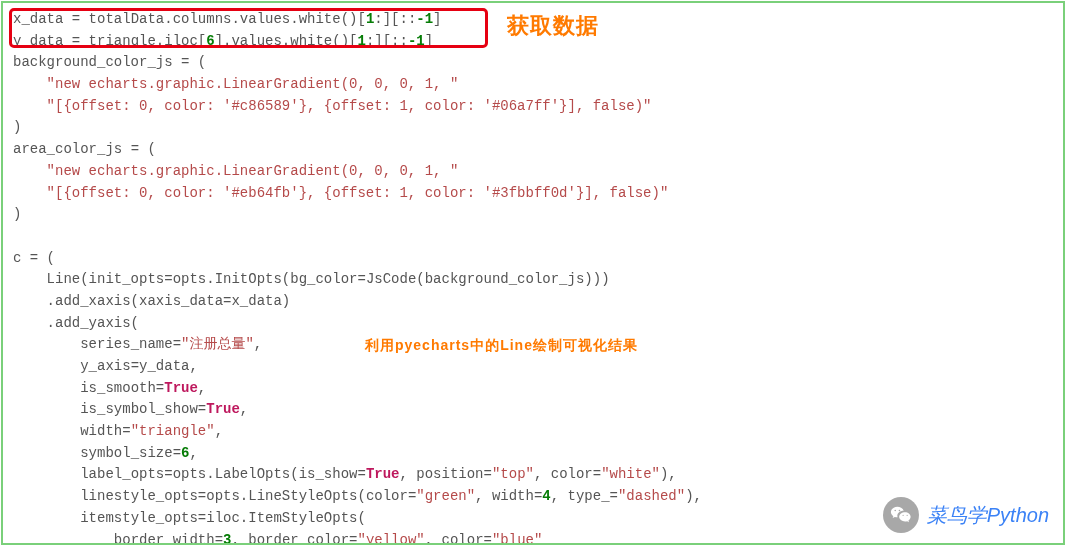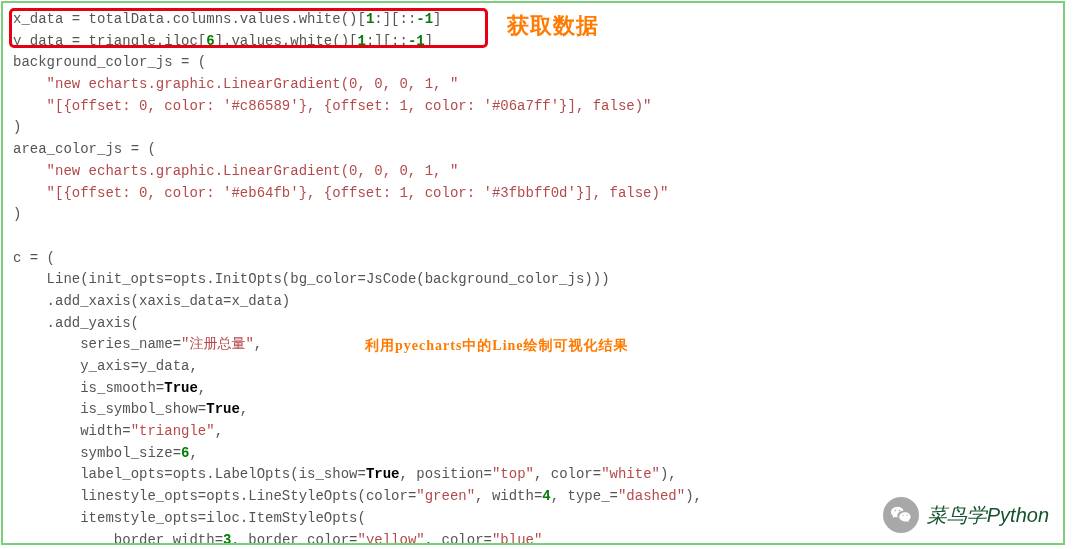--- a/index.html
+++ b/index.html
@@ -24,55 +24,55 @@
     color: #555;
     overflow: hidden;
   }
   pre {
     margin: 0;
     white-space: pre;
     font-family: Consolas, "Courier New", monospace;
     font-size: 14px;
   }
   .str  { color: #b54a4a; }     
-  .kw   { color: #000000; font-weight: bold; }  
+  .kw   { color: #be185d; font-weight: bold; }  
   .num  { color: #067c06; font-weight: bold; }
 
   
   .redbox {
     position: absolute;
     left: 6px;
     top: 5px;
     width: 479px;
     height: 40px;
     border: 3px solid #e60012;
     border-radius: 5px;
     box-sizing: border-box;
     pointer-events: none;
   }
 
   .annot {
     position: absolute;
-    font-family: Liberation Serif, serif;
+    font-family: Liberation Sans, sans-serif;
     color: #ff7a00;
     font-weight: 700;
     font-size: 22px;
     letter-spacing: 1px;
     pointer-events: none;
   }
   .annot2 { font-size: 14px; }
 
   .watermark {
     position: absolute;
     right: 14px;
     bottom: 10px;
     display: flex;
     align-items: center;
     gap: 8px;
-    color: #14532d;
+    color: #3b82f6;
     font-family: "Microsoft YaHei", "PingFang SC", sans-serif;
     font-size: 20px;
     font-style: italic;
     pointer-events: none;
   }
   .wm-icon {
     width: 36px;
     height: 36px;
     border-radius: 50%;
     background: #a8a8a8;

